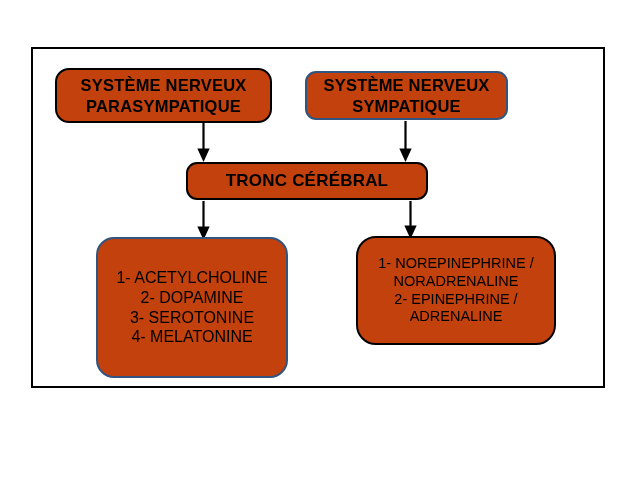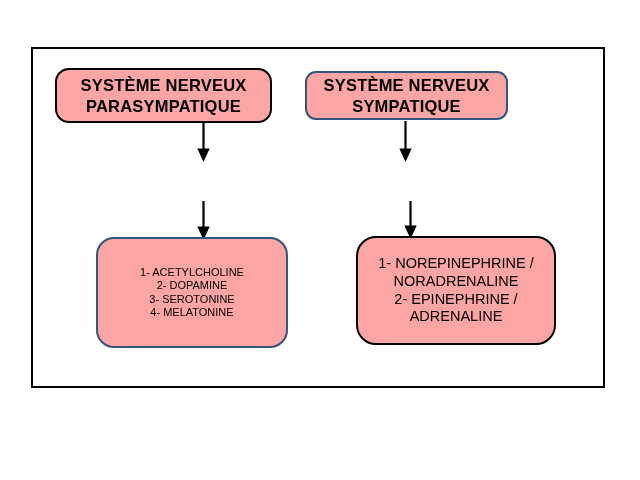--- a/index.html
+++ b/index.html
@@ -32,21 +32,21 @@
     height: 341px;
     border: 2px solid #000000;
     box-sizing: border-box;
     background: #ffffff;
   }
 
   
   .node {
     position: absolute;
     box-sizing: border-box;
-    background: #fca5a5;
+    background: #c2410c;
     display: flex;
     align-items: center;
     justify-content: center;
     text-align: center;
     color: #000000;
     line-height: 1.22;
     white-space: pre-line;
   }
 
   .node.black {
@@ -87,23 +87,23 @@
     border-radius: 11px;
     font-size: 17px;
     font-weight: bold;
     letter-spacing: 0.2px;
   }
 
   .node-parasym-neuro {
     left: 96px;
     top: 237px;
     width: 192px;
-    height: 111px;
+    height: 141px;
     border-radius: 18px;
-    font-size: 11px;
+    font-size: 16px;
     font-weight: normal;
   }
 
   .node-sym-neuro {
     left: 356px;
     top: 236px;
     width: 200px;
     height: 109px;
     border-radius: 20px;
     font-size: 14.5px;
@@ -141,20 +141,21 @@
 
     <line x1="410.5" y1="201" x2="410.5" y2="232" stroke="#000000" stroke-width="2.2" marker-end="url(#arrowhead)"></line>
   </svg>
 
   <div class="node black node-parasympathetic">SYSTÈME NERVEUX
 PARASYMPATIQUE</div>
 
   <div class="node blue node-sympathetic">SYSTÈME NERVEUX
 SYMPATIQUE</div>
 
+  <div class="node black node-brainstem">TRONC CÉRÉBRAL</div>
 
   <div class="node blue node-parasym-neuro">1- ACETYLCHOLINE
 2-   DOPAMINE
 3- SEROTONINE
 4- MELATONINE</div>
 
   <div class="node black node-sym-neuro">1- NOREPINEPHRINE /
 NORADRENALINE
 2-  EPINEPHRINE /
 ADRENALINE</div>

